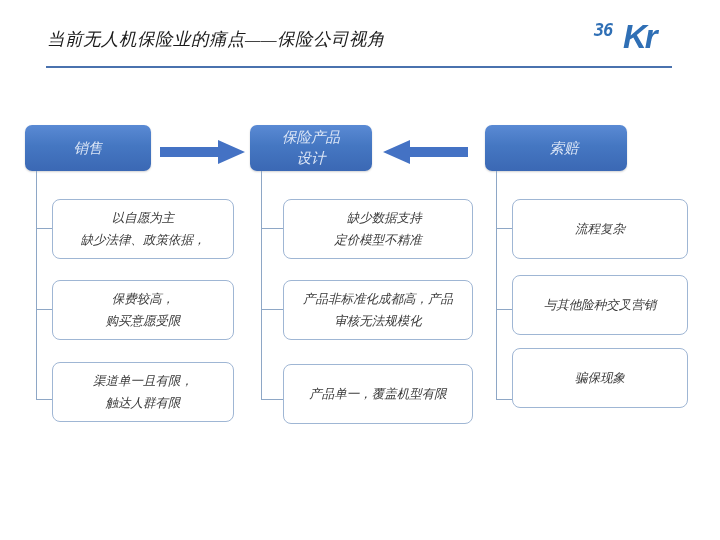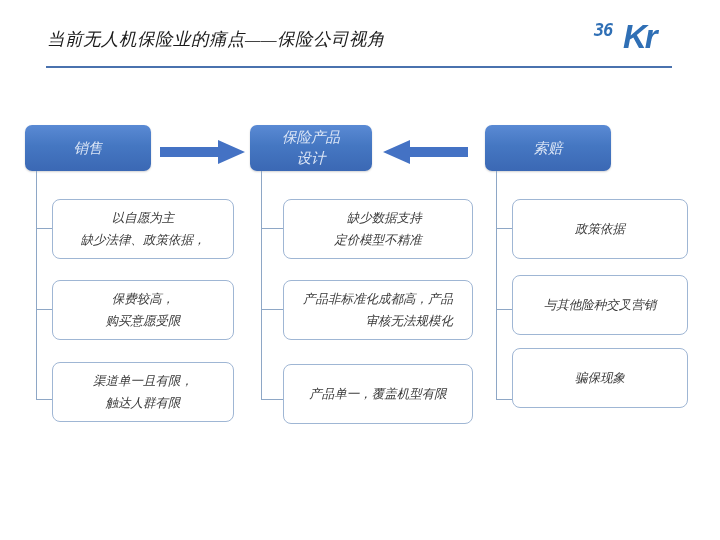--- a/index.html
+++ b/index.html
@@ -225,51 +225,51 @@
   <div class="conn-h" style="left:261px; top:309px; width:22px;"></div>
   <div class="conn-h" style="left:261px; top:399px; width:22px;"></div>
 
   <div class="leaf-box" style="left:283px; top:199px; width:188px; height:58px;text-align:right;">
     <div>
       <div>缺少数据支持</div>
       <div>定价模型不精准</div>
     </div>
   </div>
 
-  <div class="leaf-box" style="left:283px; top:280px; width:188px; height:58px;text-align:right;">
+  <div class="leaf-box" style="left:283px; top:280px; width:188px; height:58px;">
     <div>
       <div>产品非标准化成都高，产品</div>
       <div>审核无法规模化</div>
     </div>
   </div>
 
   <div class="leaf-box" style="left:283px; top:364px; width:188px; height:58px;">
     <div>
       <div>产品单一，覆盖机型有限</div>
     </div>
   </div>
 
   <div class="arrow" style="left:382px; top:139px;">
     <svg width="86" height="26" viewBox="0 0 86 26">
       <polygon points="86,8 28,8 28,1 1,13 28,25 28,18 86,18" fill="#4472c4"></polygon>
     </svg>
   </div>
 
-  <div class="head-box" style="left:485px; top:125px; width:126px; height:46px;">
+  <div class="head-box" style="left:485px; top:125px; width:126px; height:46px;padding-left:16px;">
     <span>索赔</span>
   </div>
 
   <div class="conn-v" style="left:496px; top:171px; height:228px;"></div>
   <div class="conn-h" style="left:496px; top:228px; width:16px;"></div>
   <div class="conn-h" style="left:496px; top:309px; width:16px;"></div>
   <div class="conn-h" style="left:496px; top:399px; width:16px;"></div>
 
   <div class="leaf-box" style="left:512px; top:199px; width:174px; height:58px;">
     <div>
-      <div>政策依据</div>
+      <div>流程复杂</div>
     </div>
   </div>
 
   <div class="leaf-box" style="left:512px; top:275px; width:174px; height:58px;">
     <div>
       <div>与其他险种交叉营销</div>
     </div>
   </div>
 
   <div class="leaf-box" style="left:512px; top:348px; width:174px; height:58px;">

